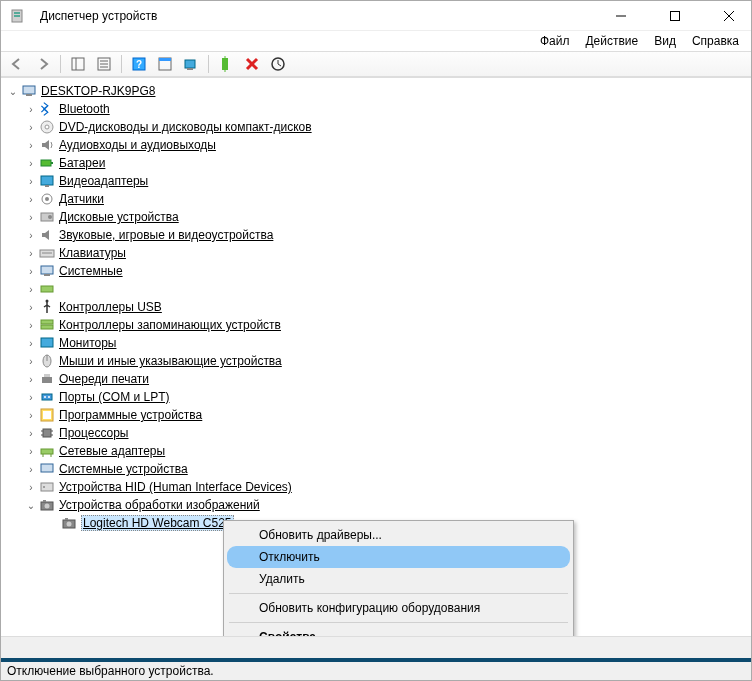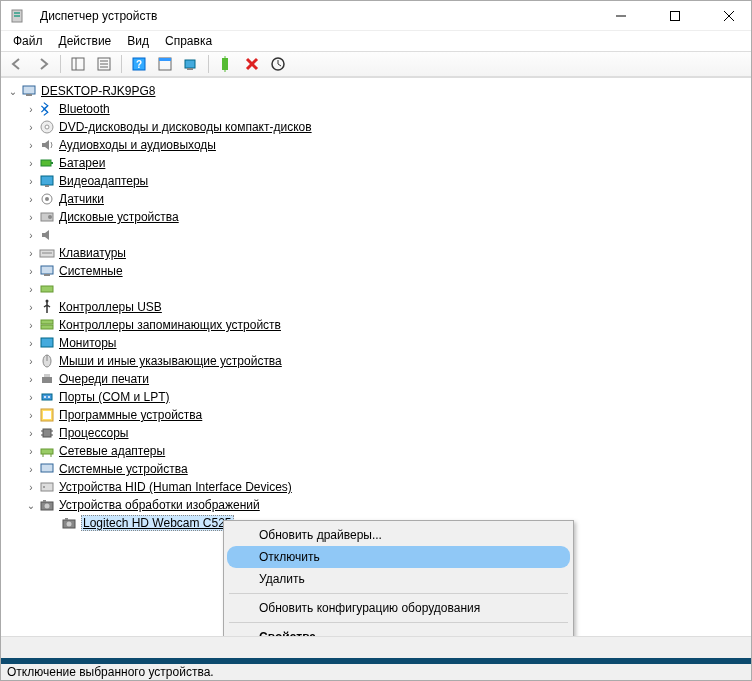--- a/index.html
+++ b/index.html
@@ -29,20 +29,21 @@
       width: 45px; height: 29px;
       display: flex; align-items: center; justify-content: center;
       font-family: Arial, sans-serif;
     }
     .menubar {
       height: 20px;
       display: flex;
       align-items: center;
       padding: 0 4px;
       font-size: 12px;
+      justify-content: flex-end;
     }
     .menubar .menuitem { padding: 2px 8px; }
     .toolbar {
       height: 26px;
       border-top: 1px solid #ddd;
       border-bottom: 1px solid #ddd;
       display: flex;
       align-items: center;
       padding: 0 4px;
       gap: 2px;
@@ -90,21 +91,21 @@
     }
     .context-menu .cmitem {
       padding: 4px 90px 4px 32px;
       white-space: nowrap;
     }
     .context-menu .cmitem.highlight { background: #90c8f6; border-radius: 9px; }
     .context-menu .cmitem.bold { font-weight: bold; }
     .context-menu .cmsep { height: 1px; background: #d0d0d0; margin: 3px 2px; }
     .statusbar {
       height: 22px;
-      border-top: 6px solid #0c4a6e;
+      border-top: 4px solid #0c4a6e;
       display: flex;
       align-items: center;
       padding: 0 6px;
       font-size: 12px;
       background: #f0f0f0;
     }
     .emptybar {
       height: 22px;
       border-top: 1px solid #ddd;
       background: #f0f0f0;
@@ -294,20 +295,21 @@
       </span>
       <span class="label">Дисковые устройства</span>
     </div>
     <div class="node indent-1">
       <span class="expander">›</span>
       <span class="nodeicon">
         <svg width="16" height="16">
           <path d="M3 6 L6 6 L10 3 L10 13 L6 10 L3 10 Z" fill="#888"></path>
         </svg>
       </span>
+      <span class="label">Звуковые, игровые и видеоустройства</span>
     </div>
     <div class="node indent-1">
       <span class="expander">›</span>
       <span class="nodeicon">
         <svg width="16" height="16">
           <rect x="1" y="5" width="14" height="7" fill="#ddd" stroke="#888"></rect>
           <line x1="3" y1="8" x2="13" y2="8" stroke="#888"></line>
         </svg>
       </span>
       <span class="label">Клавиатуры</span>

